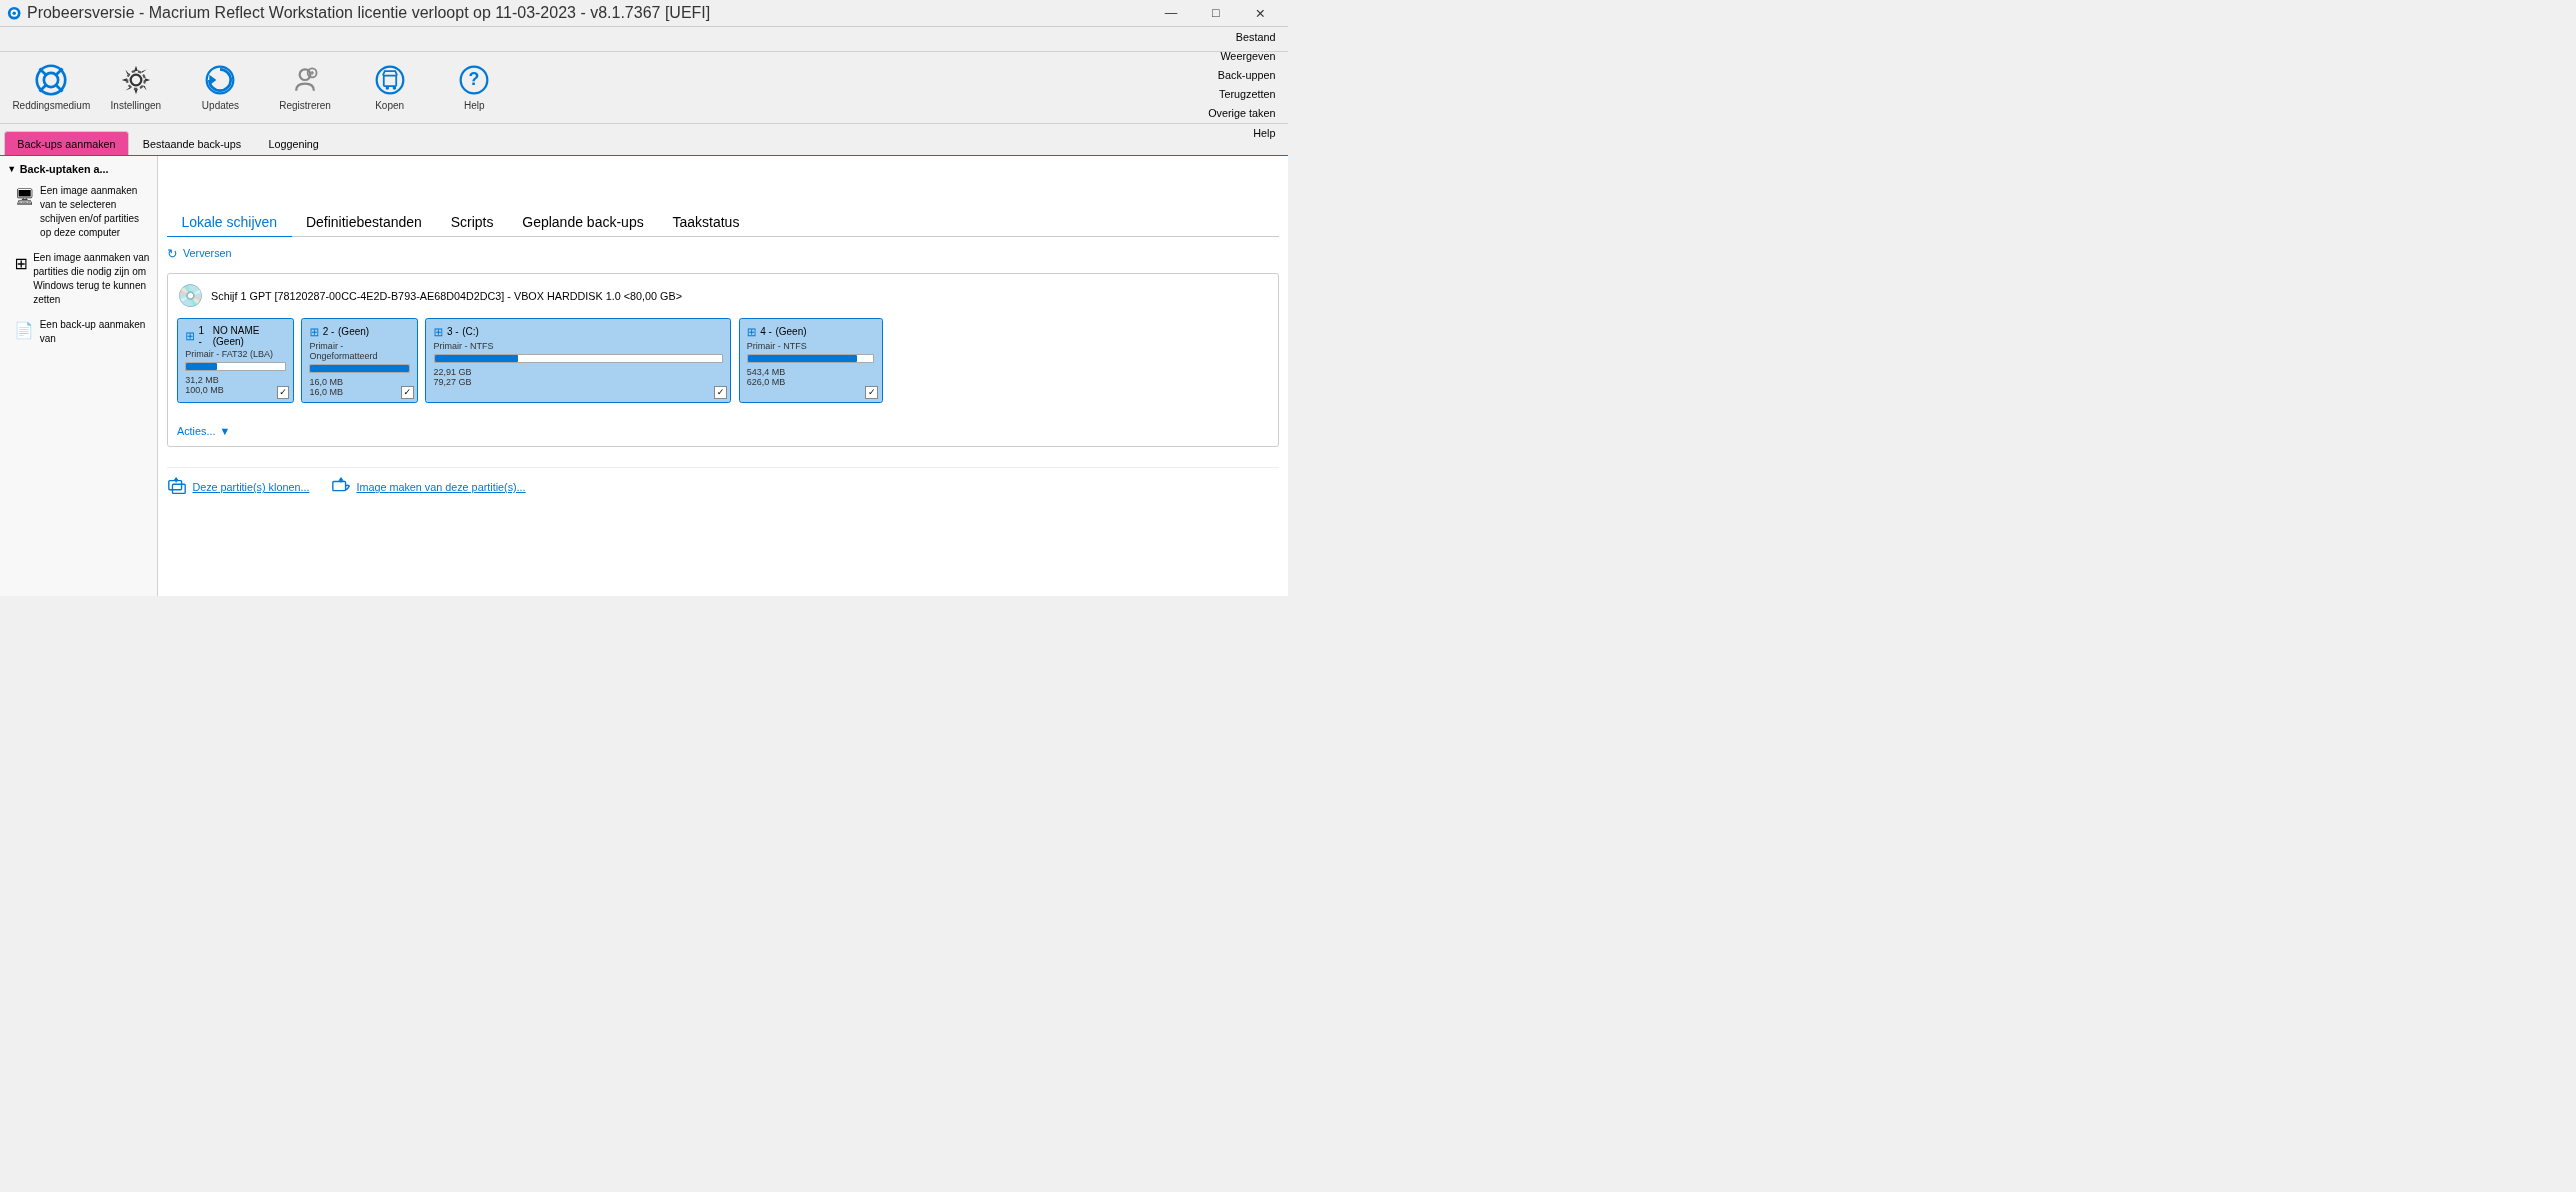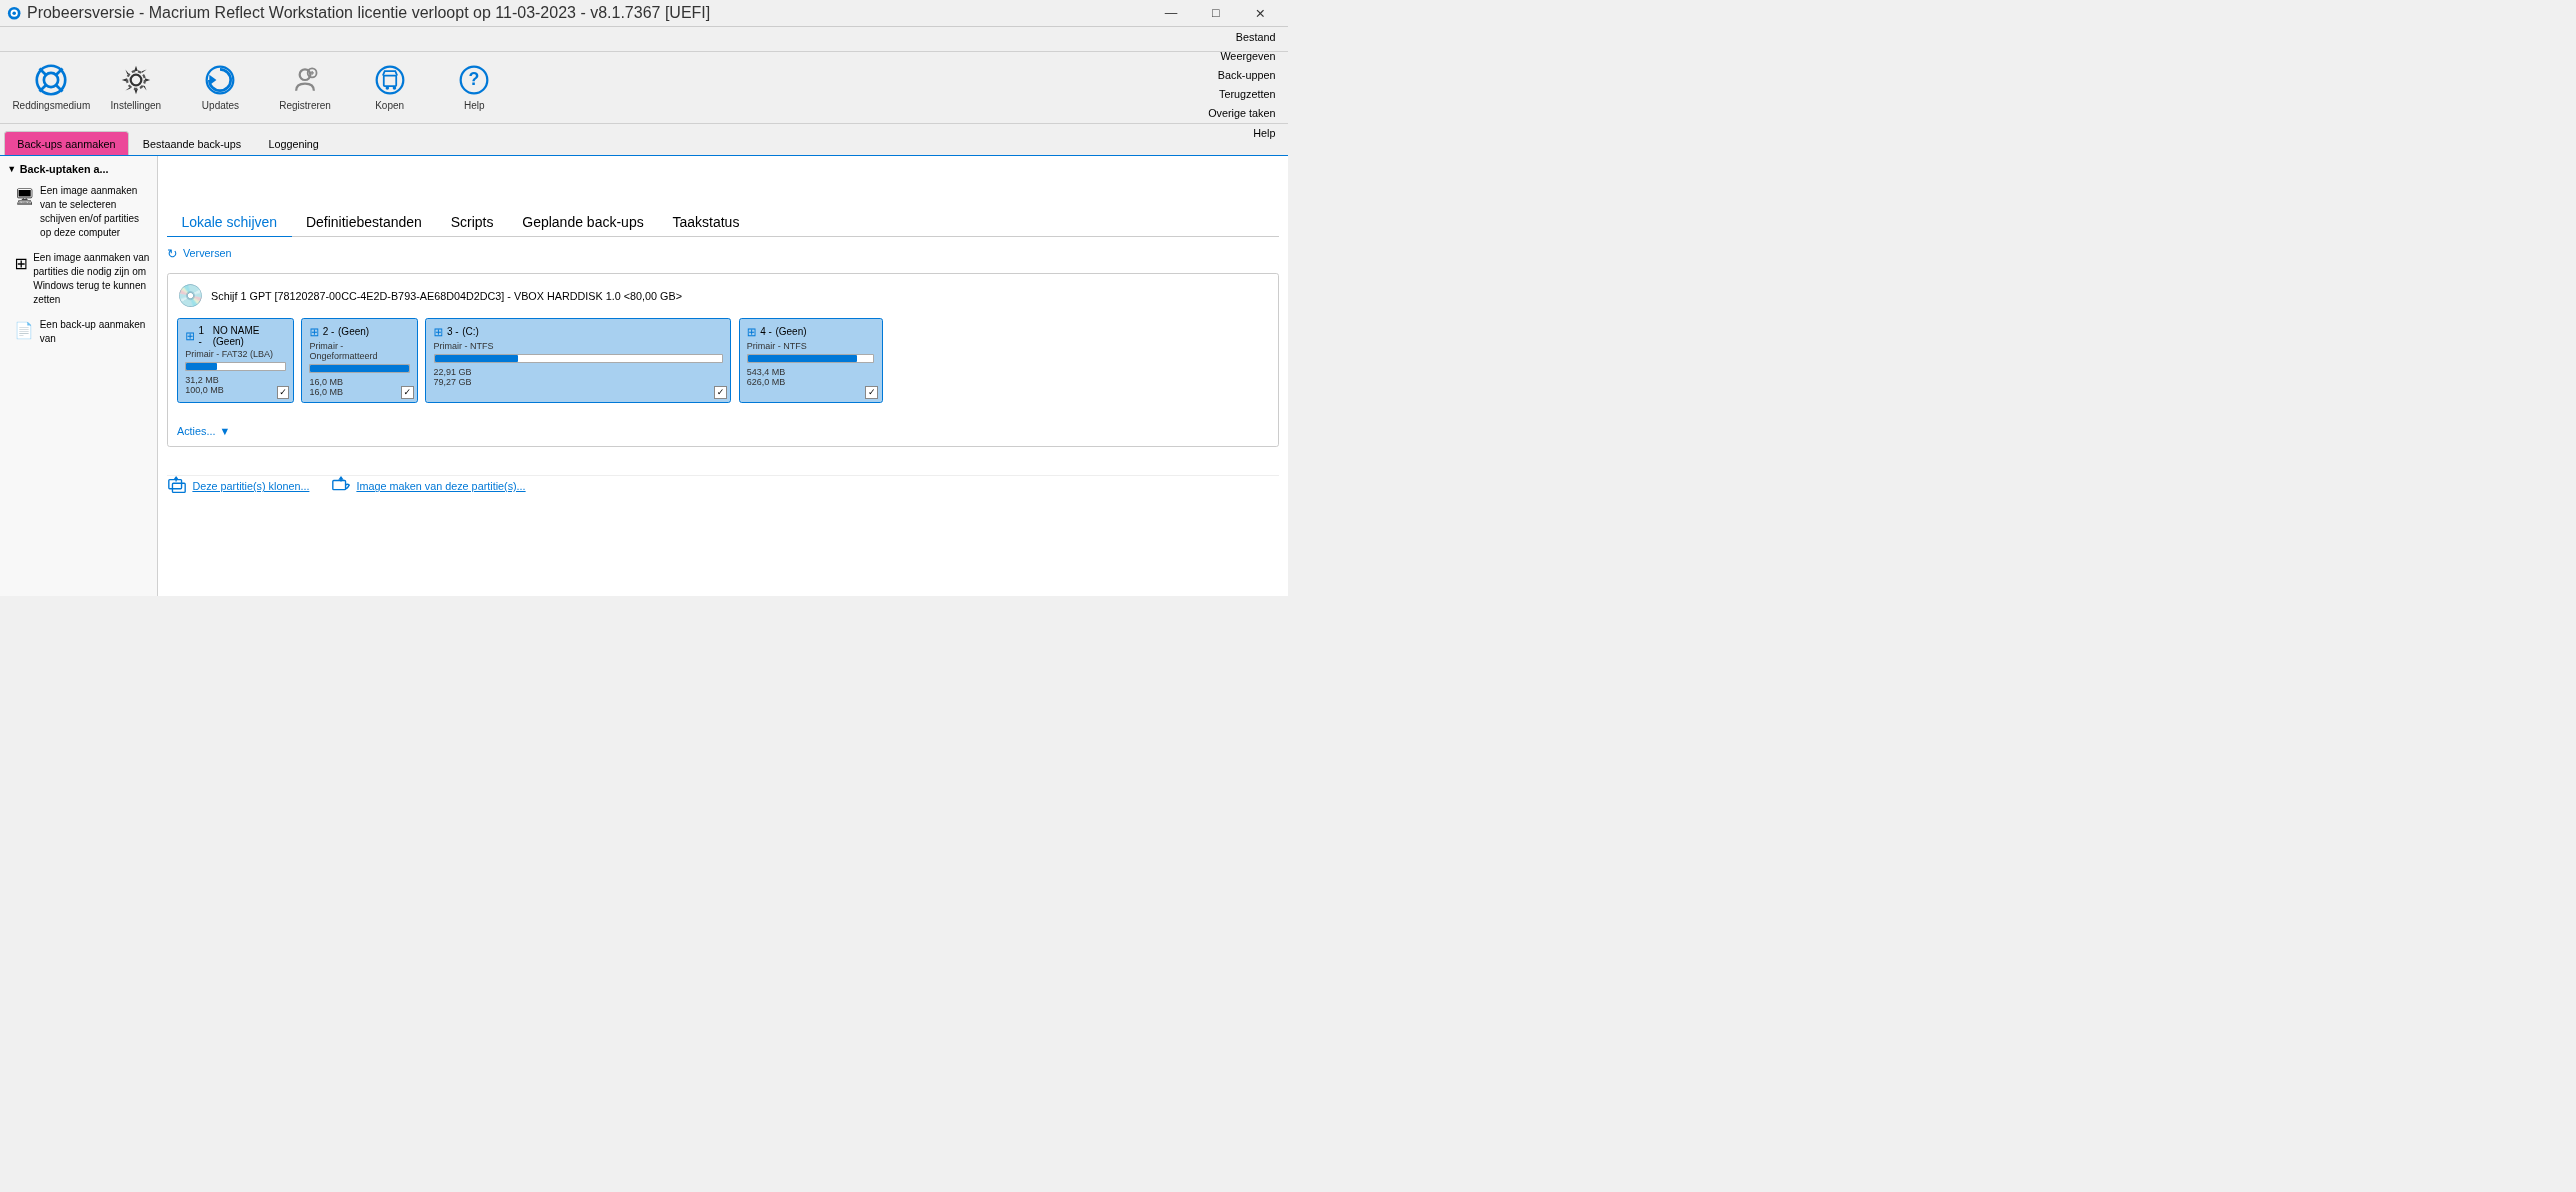--- a/index.html
+++ b/index.html
@@ -252,22 +252,22 @@
       display: flex;
       align-items: center;
       gap: 4px;
       cursor: pointer;
     }
 
     
     .bottom-actions {
       display: flex;
       gap: 21.6px;
-      margin-top: 28px;
-      padding-top: 0;
+      margin-top: 20px;
+      padding-top: 9px;
       border-top: 0.9px solid #eee;
     }
     .action-link {
       display: flex;
       align-items: center;
       gap: 5.4px;
       color: #0078d7;
       font-size: 10.8px;
       cursor: pointer;
       text-decoration: underline;

